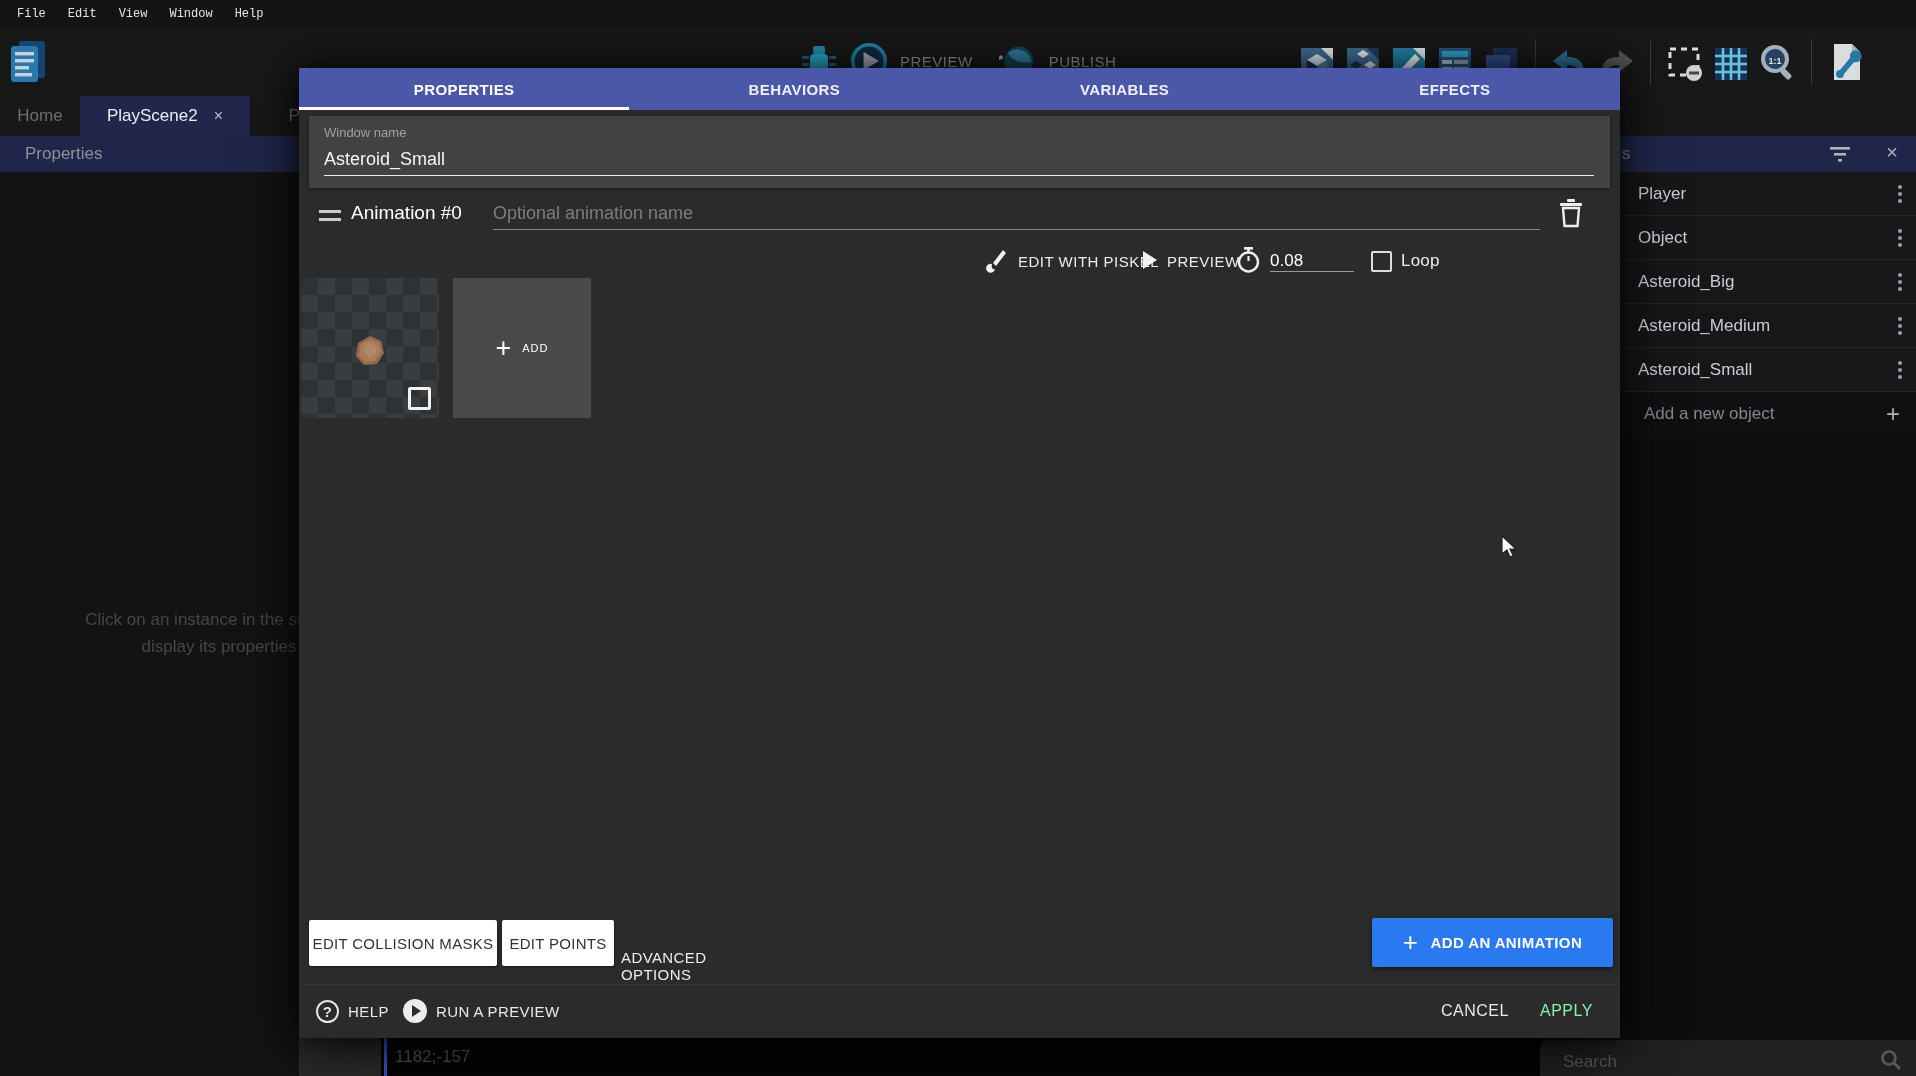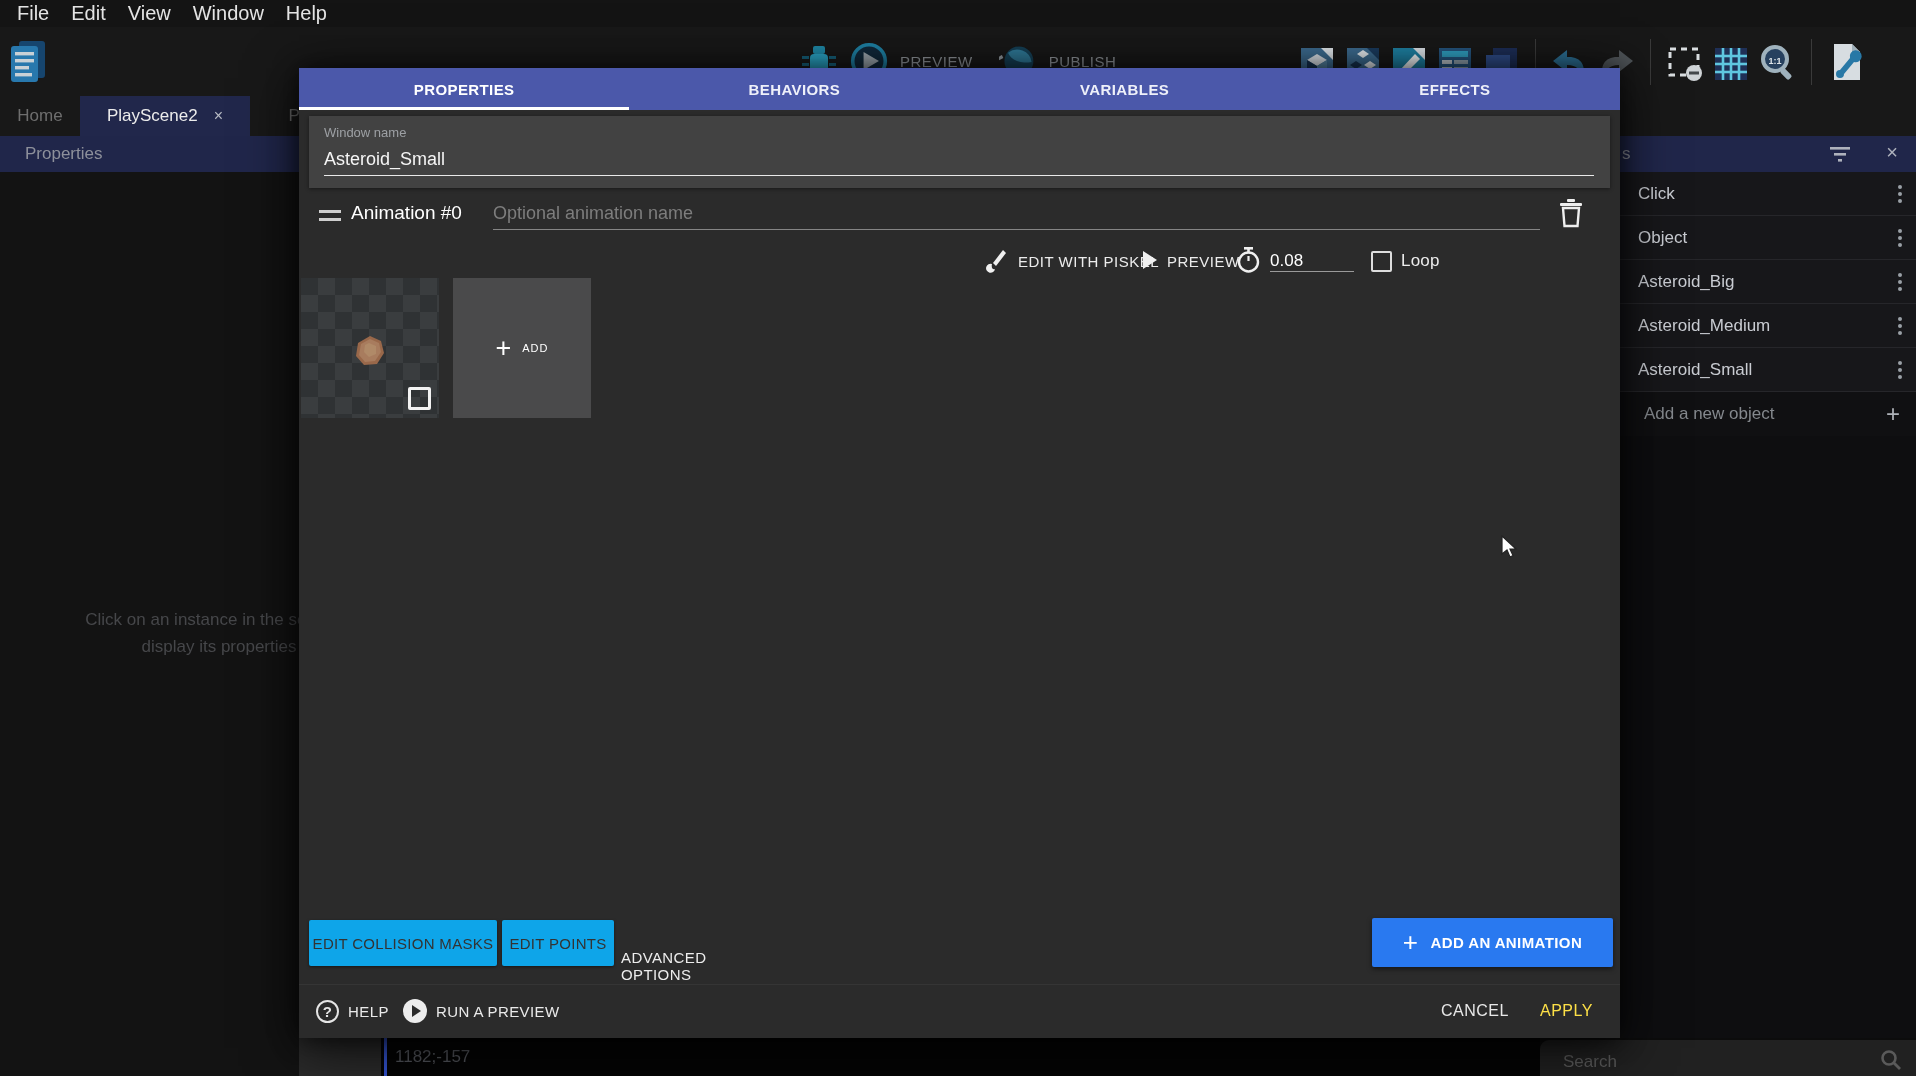--- a/index.html
+++ b/index.html
@@ -7,21 +7,21 @@
   body {
     position:relative; background:#0c0c0c;
     font-family:"Liberation Sans", sans-serif; color:#ddd;
     -webkit-font-smoothing:antialiased;
   }
   .abs { position:absolute; }
 
   
   .menubar { left:0; top:0; width:100%; height:27px; background:#141414;
     display:flex; align-items:center; padding-left:6px; z-index:3; }
-  .menubar .mi { padding:2px 11px; font-size:20px; color:#e4e4e4; }
+  .menubar .mi { padding:2px 11px; font-size:12px; color:#e4e4e4;font-family:Liberation Mono, monospace; }
 
   
   .toolbar { left:0; top:27px; width:100%; height:69px; background:#181818; z-index:3; }
   .tb-label { font-size:15px; color:#8f9499; letter-spacing:.5px; }
   .tb-group { display:flex; align-items:center; height:69px; }
   .tb-ic { width:38px; height:40px; display:flex; align-items:flex-end; justify-content:center; }
   .tb-div { width:1px; height:46px; background:#3a3a3a; margin:0 7px; }
 
   
   .tabrow { left:0; top:96px; width:100%; height:40px; background:#181818; display:flex; z-index:2; }
@@ -98,42 +98,42 @@
 
   .frame-thumb { position:absolute; left:2px; top:210px; width:138px; height:140px;
     background:repeating-conic-gradient(#3a3d3f 0% 25%, #2f3234 0% 50%) 0 0 / 34px 34px; }
   .frame-check { position:absolute; right:8px; bottom:8px; width:23px; height:23px;
     border:3px solid #f2f2f2; border-radius:2px; }
   .add-frame { position:absolute; left:154px; top:210px; width:138px; height:140px; background:#4a4a4b;
     display:flex; align-items:center; justify-content:center; gap:11px; color:#fff; }
   .add-frame .plus { font-size:27px; font-weight:300; }
   .add-frame .txt { font-size:11px; letter-spacing:1px; }
 
-  .btn-light { position:absolute; top:852px; height:46px; background:#0ea5e9; color:#333;
+  .btn-light { position:absolute; top:852px; height:46px; background:#ffffff; color:#333;
     display:flex; align-items:center; justify-content:center; font-size:15px; letter-spacing:.3px;
     border-radius:2px; box-shadow:0 1px 3px rgba(0,0,0,.5); }
   .btn-flat { position:absolute; top:852px; height:46px; display:flex; align-items:center;
     justify-content:center; font-size:15px; letter-spacing:.4px; color:#ededed;margin-top:23px; }
   .btn-blue { position:absolute; top:850px; height:49px; background:#2979f0; color:#fff;
     display:flex; align-items:center; justify-content:center; gap:12px;
     font-size:15px; font-weight:bold; letter-spacing:.4px; border-radius:2px;
     box-shadow:0 2px 5px rgba(0,0,0,.5); }
   .btn-blue .plus { font-size:26px; font-weight:400; }
 
   .dlg-footer { position:absolute; left:0; top:916px; width:100%; height:54px; border-top:1px solid #353535; }
   .ft-item { position:absolute; top:11px; display:flex; align-items:center; gap:9px;
     font-size:15px; color:#eaeaea; letter-spacing:.4px; height:30px; }
   .helpq { width:23px; height:23px; border:2px solid #e6e6e6; border-radius:50%;
     display:flex; align-items:center; justify-content:center; font-size:15px; font-weight:bold; color:#e6e6e6; }
   .runprev-ic { width:24px; height:24px; border-radius:50%; background:#ededed;
     display:flex; align-items:center; justify-content:center; }
   .runprev-ic::after { content:""; border-style:solid; border-width:6px 0 6px 9px;
     border-color:transparent transparent transparent #2b2b2b; margin-left:2px; }
   .ft-cancel { font-size:16px; color:#e8e8e8; letter-spacing:.5px; }
-  .ft-apply { font-size:16px; color:#fde047; letter-spacing:.5px; }
+  .ft-apply { font-size:16px; color:#86efac; letter-spacing:.5px; }
 
   .cursor { left:1500px; top:535px; z-index:50; pointer-events:none; }
 </style>
 </head>
 <body>
 
 <div class="abs menubar">
   <span class="mi">File</span>
   <span class="mi">Edit</span>
   <span class="mi">View</span>
@@ -310,21 +310,21 @@
       <svg width="20" height="16" viewBox="0 0 20 16">
         <rect x="0" y="1" width="20" height="2.6" fill="#aeb2bd"></rect>
         <rect x="4" y="7" width="12" height="2.6" fill="#aeb2bd"></rect>
         <rect x="8" y="13" width="4" height="2.6" fill="#aeb2bd"></rect>
       </svg>
     </span>
     <span class="closex">×</span>
   </div>
 
   <div class="obj-row">
-    <span class="olabel">Click</span>
+    <span class="olabel">Player</span>
     <span class="dots">
         <i></i>
         <i></i>
         <i></i>
       </span>
   </div>
   <div class="obj-row">
     <span class="olabel">Object</span>
     <span class="dots">
         <i></i>

